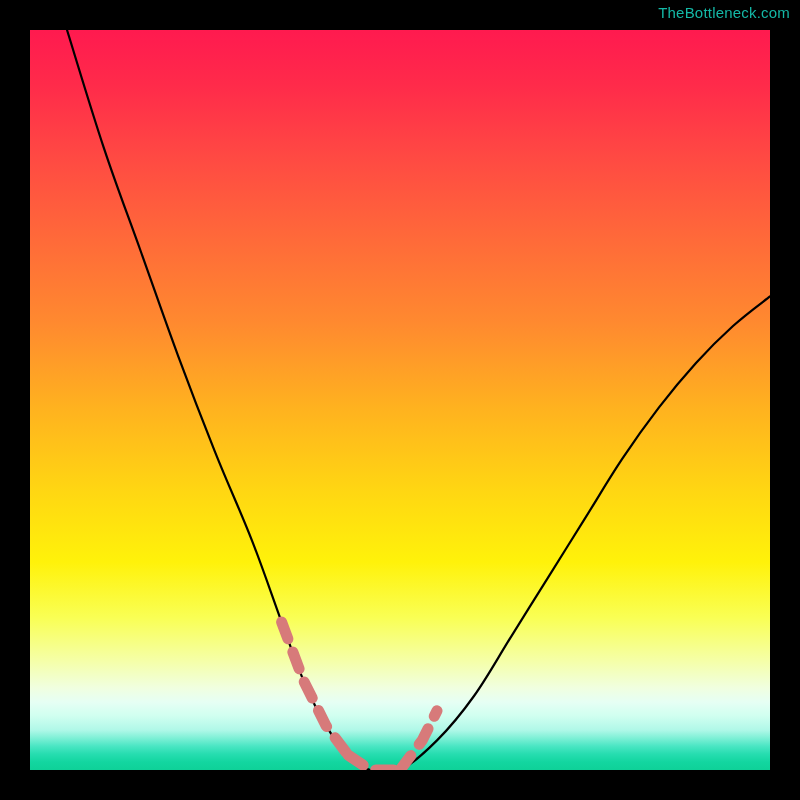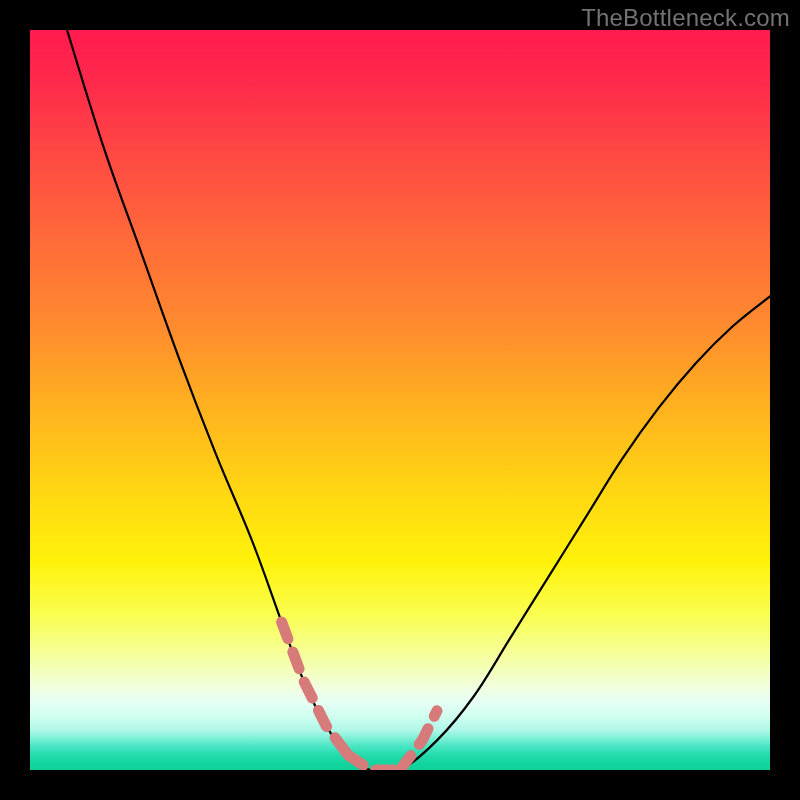--- a/index.html
+++ b/index.html
@@ -14,22 +14,22 @@
   .stage {
     position: relative;
     width: 800px;
     height: 800px;
     background: #000;
   }
   .watermark {
     position: absolute;
     top: 4px;
     right: 10px;
-    color: #737373;
-    font-size: 24px;
+    color: #14b8a6;
+    font-size: 15px;
     font-weight: 400;
     letter-spacing: 0.2px;
     z-index: 50;
     user-select: none;
     margin-left: 38px;
   }
   .plot-area {
     position: absolute;
     left: 30px;
     top: 30px;

